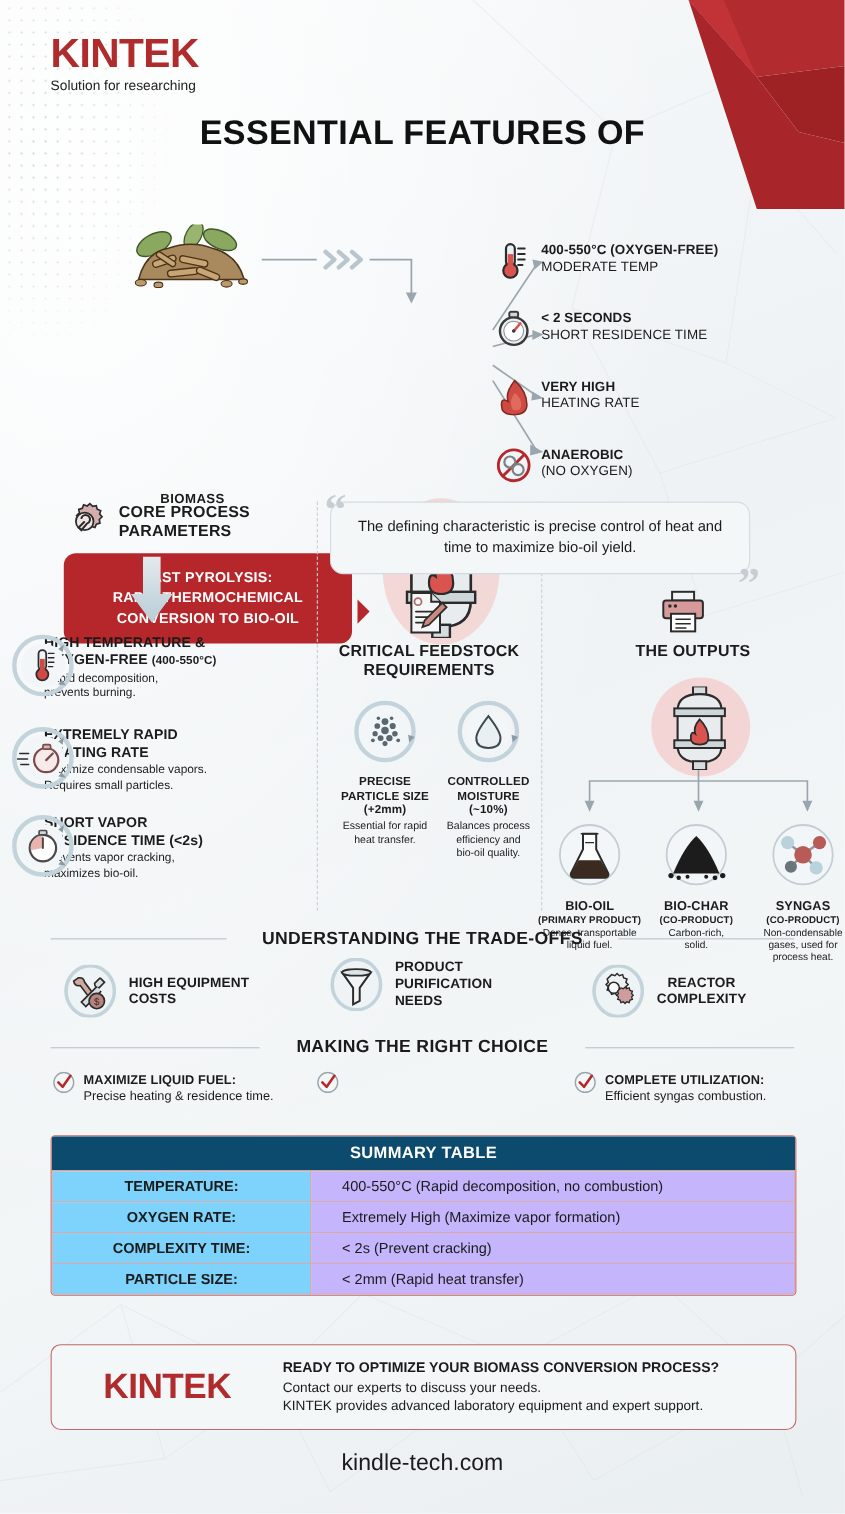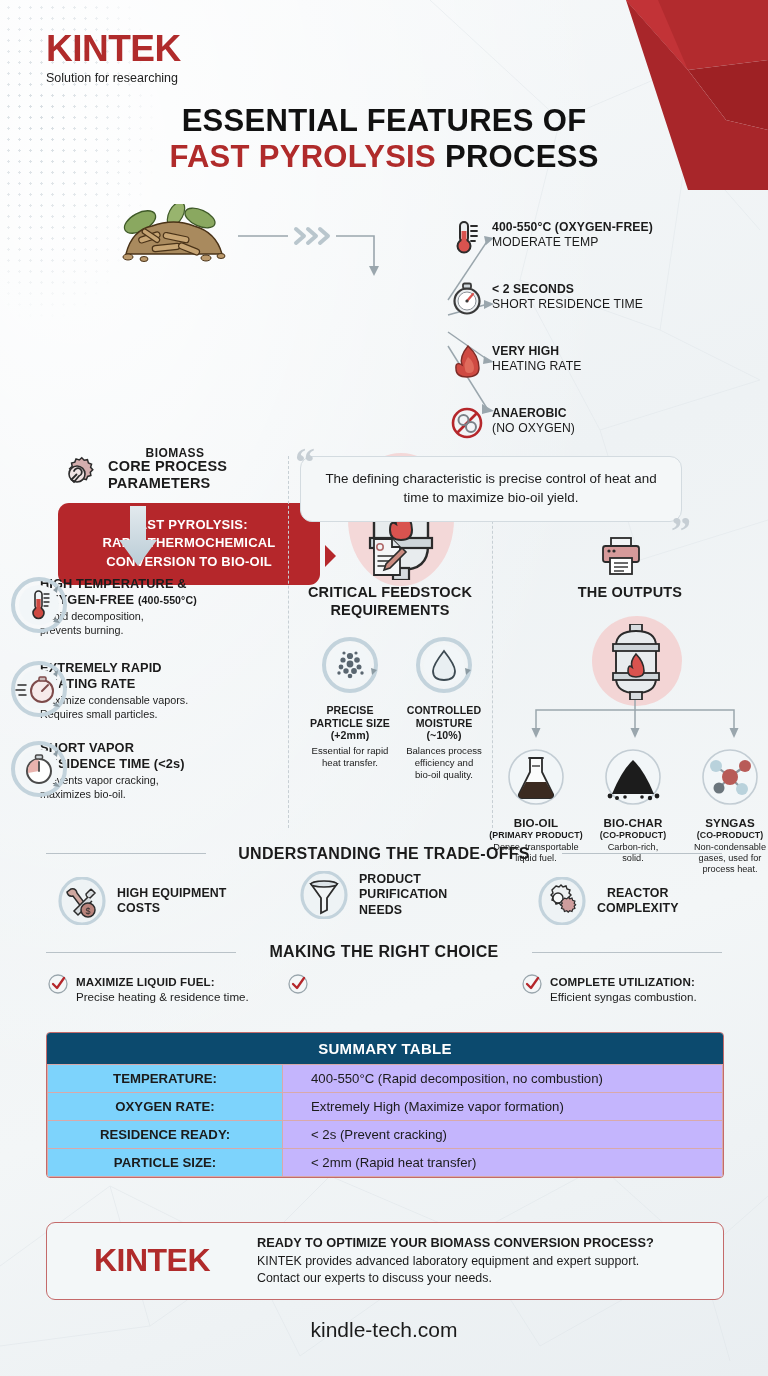--- a/index.html
+++ b/index.html
@@ -131,21 +131,20 @@
   <polygon points="150,70 88,0 120,0" fill="#c23337"></polygon>
 </svg>
 
 <div class="brand">
   <div class="name">KINTEK</div>
   <div class="tag">Solution for researching</div>
 </div>
 
 <div class="title">
   <div class="l1">ESSENTIAL FEATURES OF</div>
-  <div class="l2"><span class="hl">FAST PYROLYSIS</span><span> PROCESS</span></div>
 </div>
 
 <div class="hero">
 
   <svg style="position:absolute;left:118px;top:6px;" width="112" height="58" viewBox="0 0 112 58">
     <ellipse cx="22" cy="18" rx="17" ry="9" fill="#8aa860" stroke="#3f5a28" stroke-width="1.3" transform="rotate(-28 22 18)"></ellipse>
     <ellipse cx="82" cy="14" rx="16" ry="8" fill="#8aa860" stroke="#3f5a28" stroke-width="1.3" transform="rotate(24 82 14)"></ellipse>
     <ellipse cx="58" cy="10" rx="13" ry="7" fill="#98b46e" stroke="#3f5a28" stroke-width="1.2" transform="rotate(-62 58 10)"></ellipse>
     <path d="M8 50 Q14 26 34 22 Q56 14 76 22 Q98 28 104 50 Z" fill="#a98a5e" stroke="#4a3318" stroke-width="1.4"></path>
     <g stroke="#4a3318" stroke-width="1.2" fill="#c7a574">
@@ -573,33 +572,33 @@
       <tbody>
     <tr>
       <td class="k">TEMPERATURE:</td>
       <td class="v">400-550°C (Rapid decomposition, no combustion)</td>
     </tr>
     <tr>
       <td class="k">OXYGEN RATE:</td>
       <td class="v">Extremely High (Maximize vapor formation)</td>
     </tr>
     <tr>
-      <td class="k">RESIDENCE READY:</td>
+      <td class="k">COMPLEXITY TIME:</td>
       <td class="v">&lt; 2s (Prevent cracking)</td>
     </tr>
     <tr>
       <td class="k">PARTICLE SIZE:</td>
       <td class="v">&lt; 2mm (Rapid heat transfer)</td>
     </tr>
   </tbody>
     </table>
 </div>
 
 <div class="cta">
   <div class="logo">KINTEK</div>
   <div>
     <div class="ctt">READY TO OPTIMIZE YOUR BIOMASS CONVERSION PROCESS?</div>
+    <div class="ctd">Contact our experts to discuss your needs.</div>
     <div class="ctd">KINTEK provides advanced laboratory equipment and expert support.</div>
-    <div class="ctd">Contact our experts to discuss your needs.</div>
   </div>
 </div>
 
 <div class="site">kindle-tech.com</div>
 
 </body></html>

